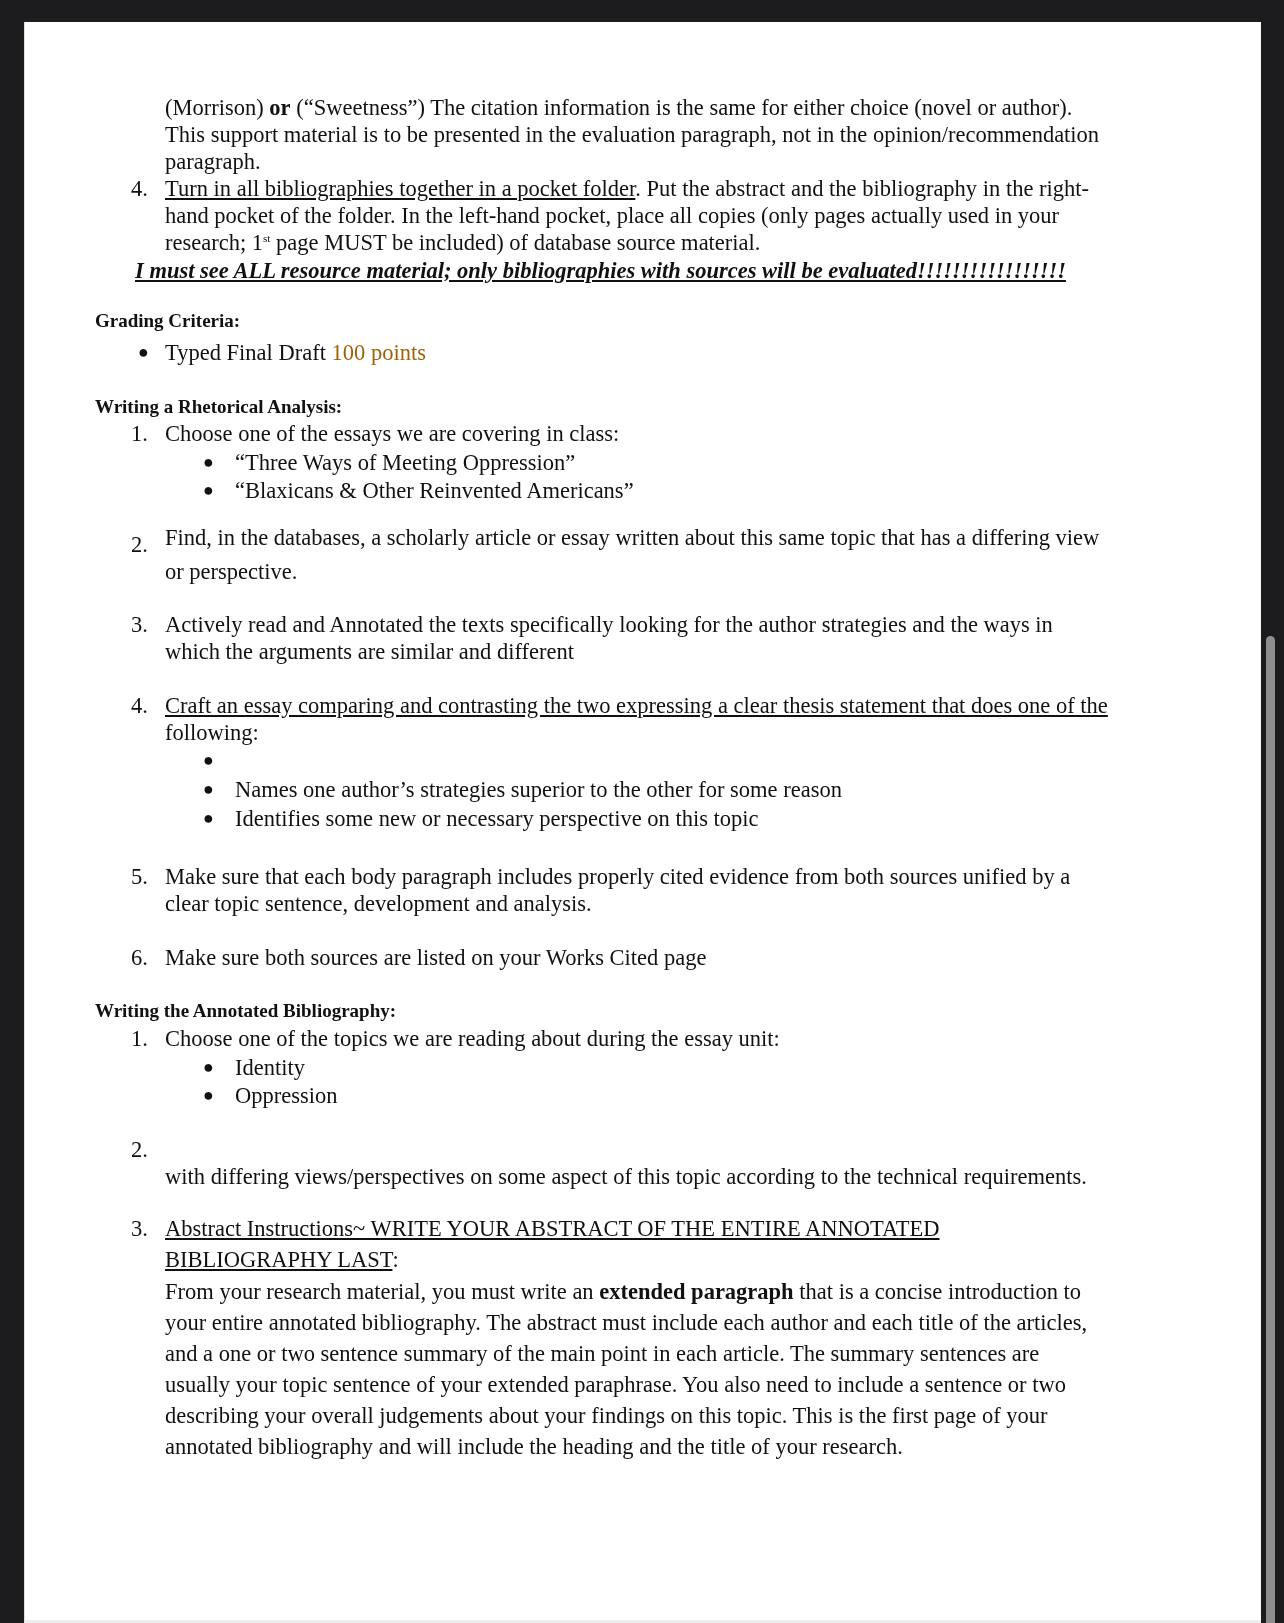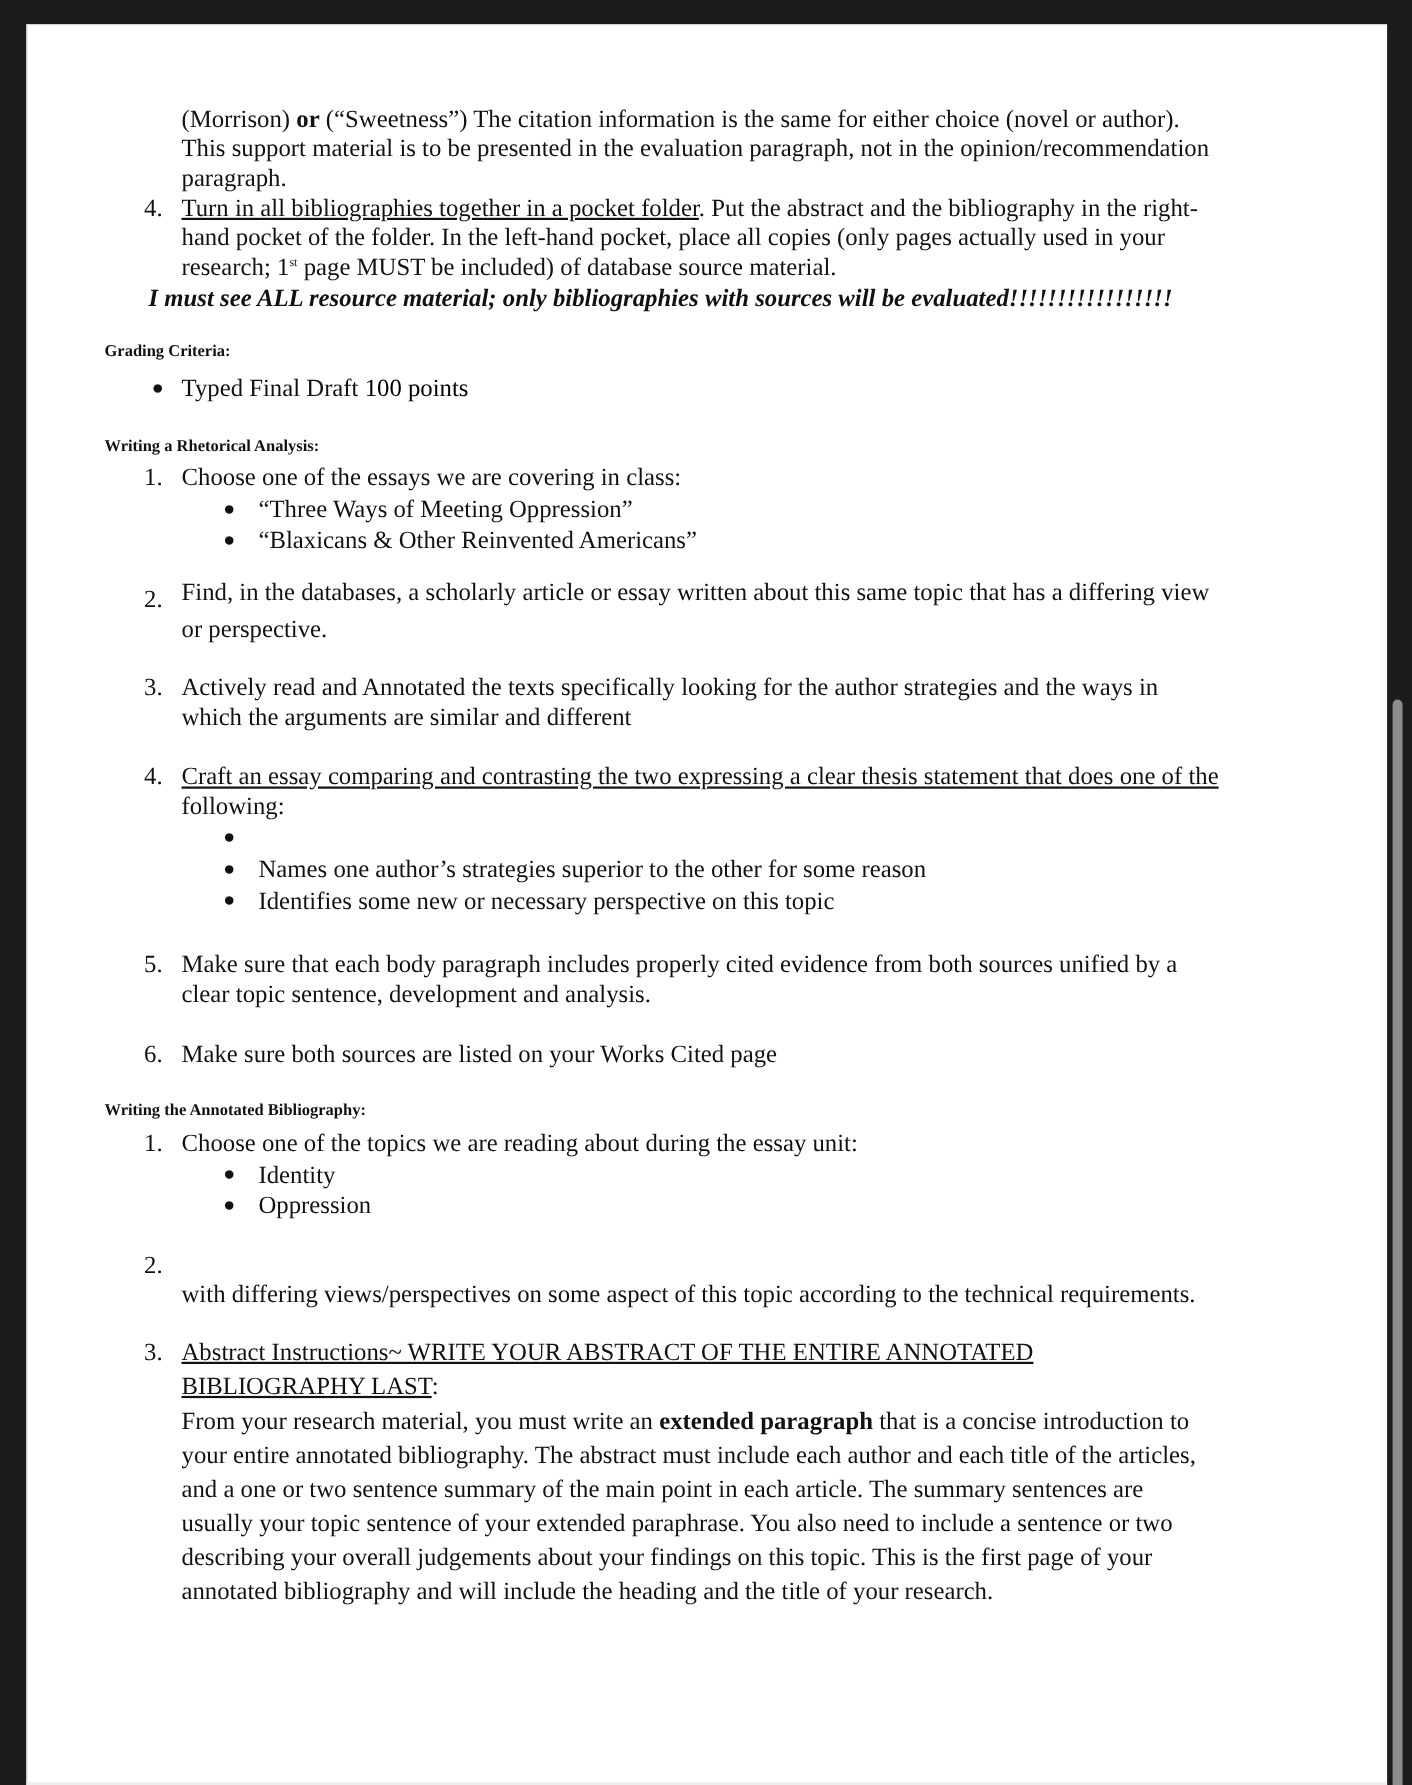--- a/index.html
+++ b/index.html
@@ -9,43 +9,43 @@
   }
   .page {
     position:absolute; left:24px; top:22px; width:1236px; height:1598px;
     background:#ffffff; border-left:1px solid #ddd; border-bottom:3px solid #eee;
   }
   .scrollbar-track { position:absolute; left:1264px; top:0; width:20px; height:1623px; background:#1c1c1e; }
   .scrollbar-thumb { position:absolute; left:1266px; top:636px; width:9px; height:990px; background:#8e8e8e; border-radius:5px 5px 0 0; }
   .t { position:absolute; font-size:22.5px; line-height:27px; white-space:nowrap; }
   .num { position:absolute; font-size:22.5px; line-height:27px; }
   .bullet { position:absolute; font-size:18px; line-height:27px; }
-  .h { position:absolute; font-size:15px; line-height:27px; font-weight:bold; }
+  .h { position:absolute; font-size:19px; line-height:27px; font-weight:bold; }
   b { font-weight:bold; }
   .u { text-decoration:underline; }
-  .red { color:#000000;margin-top:35px; }
+  .red { color:#a16207;margin-top:35px; }
   .bi { font-weight:bold; font-style:italic; }
   sup { font-size:11px; line-height:0; }
   .para { position:absolute; font-size:22.5px; line-height:31.5px; white-space:nowrap; }
 </style>
 </head>
 <body>
 
 <div class="page">
 
   <div class="t" style="left:140px;top:72px;"><span>(Morrison) </span><b>or</b><span> (“Sweetness”) The citation information is the same for either choice (novel or author).</span></div>
   <div class="t" style="left:140px;top:99px;">This support material is to be presented in the evaluation paragraph, not in the opinion/recommendation</div>
   <div class="t" style="left:140px;top:126px;">paragraph.</div>
 
   <div class="num" style="left:106px;top:153px;">4.</div>
   <div class="t" style="left:140px;top:153px;"><span class="u">Turn in all bibliographies together in a pocket folder</span><span>.  Put the abstract and the bibliography in the right-</span></div>
   <div class="t" style="left:140px;top:180px;">hand pocket of the folder.  In the left-hand pocket, place all copies (only pages actually used in your</div>
   <div class="t" style="left:140px;top:207px;"><span>research; 1</span><sup>st</sup><span> page MUST be included) of database source material.</span></div>
 
-  <div class="t bi" style="left:110px;top:235px;">I must see ALL resource material; only bibliographies with sources will be evaluated!!!!!!!!!!!!!!!!!</div>
+  <div class="t bi" style="left:110px;top:235px;text-decoration:underline;">I must see ALL resource material; only bibliographies with sources will be evaluated!!!!!!!!!!!!!!!!!</div>
 
   <div class="h" style="left:70px;top:285px;">Grading Criteria:</div>
   <div class="bullet" style="left:113px;top:317px;">●</div>
   <div class="t" style="left:140px;top:317px;"><span>Typed Final Draft </span><span class="red">100 points</span></div>
 
   <div class="h" style="left:70px;top:371px;">Writing a Rhetorical Analysis:</div>
 
   <div class="num" style="left:106px;top:398px;">1.</div>
   <div class="t" style="left:140px;top:398px;">Choose one of the essays we are covering in class:</div>
   <div class="bullet" style="left:178px;top:427px;">●</div>

